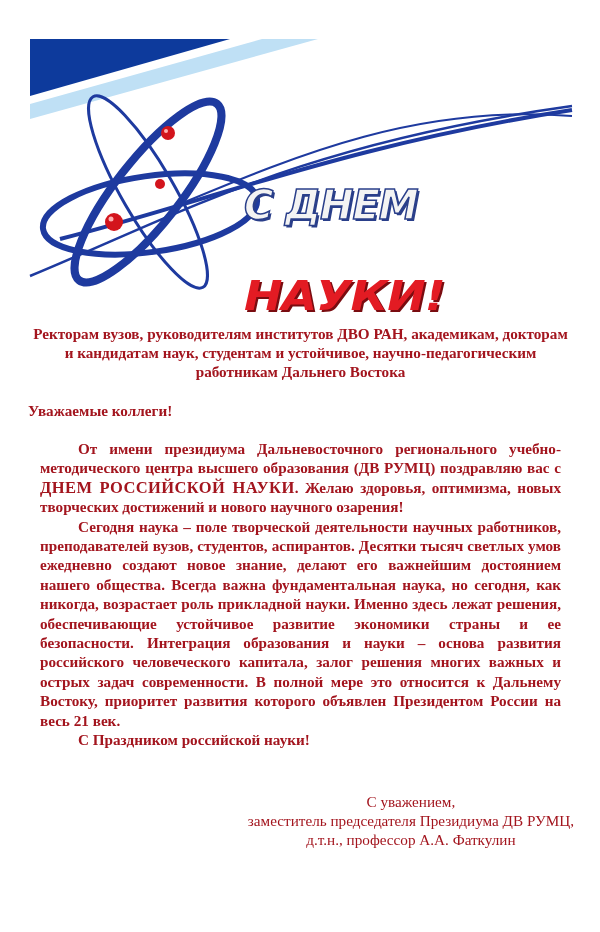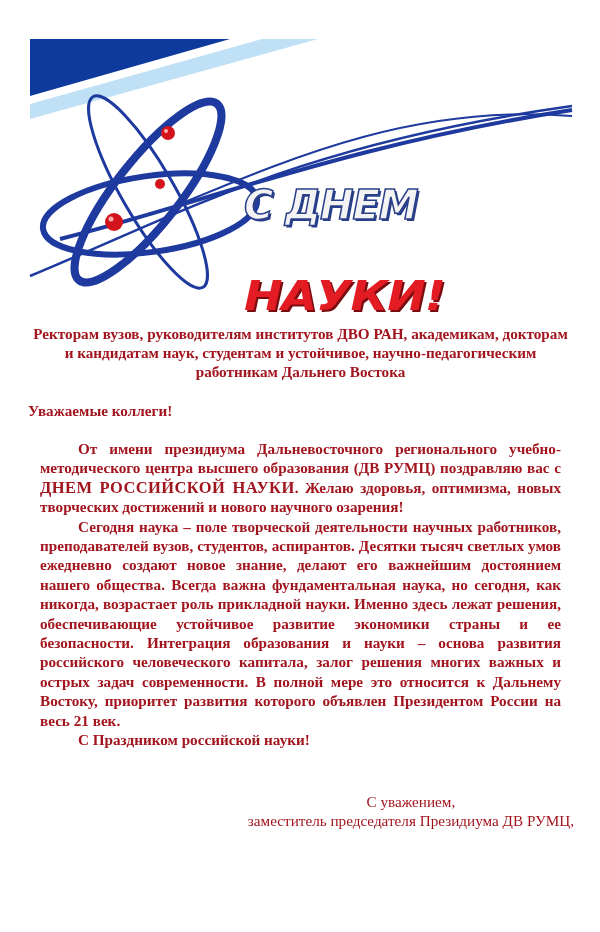--- a/index.html
+++ b/index.html
@@ -59,13 +59,14 @@
   <div class="body-text">
     <p><span>От имени президиума Дальневосточного регионального учебно-методического центра высшего образования (ДВ РУМЦ) поздравляю вас с </span><span class="caps">ДНЕМ РОССИЙСКОЙ НАУКИ</span><span>. Желаю здоровья, оптимизма, новых творческих достижений и нового научного озарения!</span></p>
     <p>Сегодня наука – поле творческой деятельности научных работников, преподавателей вузов, студентов, аспирантов. Десятки тысяч светлых умов ежедневно создают новое знание, делают его важнейшим достоянием нашего общества. Всегда важна фундаментальная наука, но сегодня, как никогда, возрастает роль прикладной науки. Именно здесь лежат решения, обеспечивающие устойчивое развитие экономики страны и ее безопасности. Интеграция образования и науки – основа развития российского человеческого капитала, залог решения многих важных и острых задач современности. В полной мере это относится к Дальнему Востоку, приоритет развития которого объявлен Президентом России на весь 21 век.</p>
     <p>С Праздником российской науки!</p>
   </div>
 </div>
 
 <div class="signature">
   <div>С уважением,</div>
   <div>заместитель председателя Президиума ДВ РУМЦ,</div>
+  <div>д.т.н., профессор А.А. Фаткулин</div>
 </div>
 
 </body></html>

